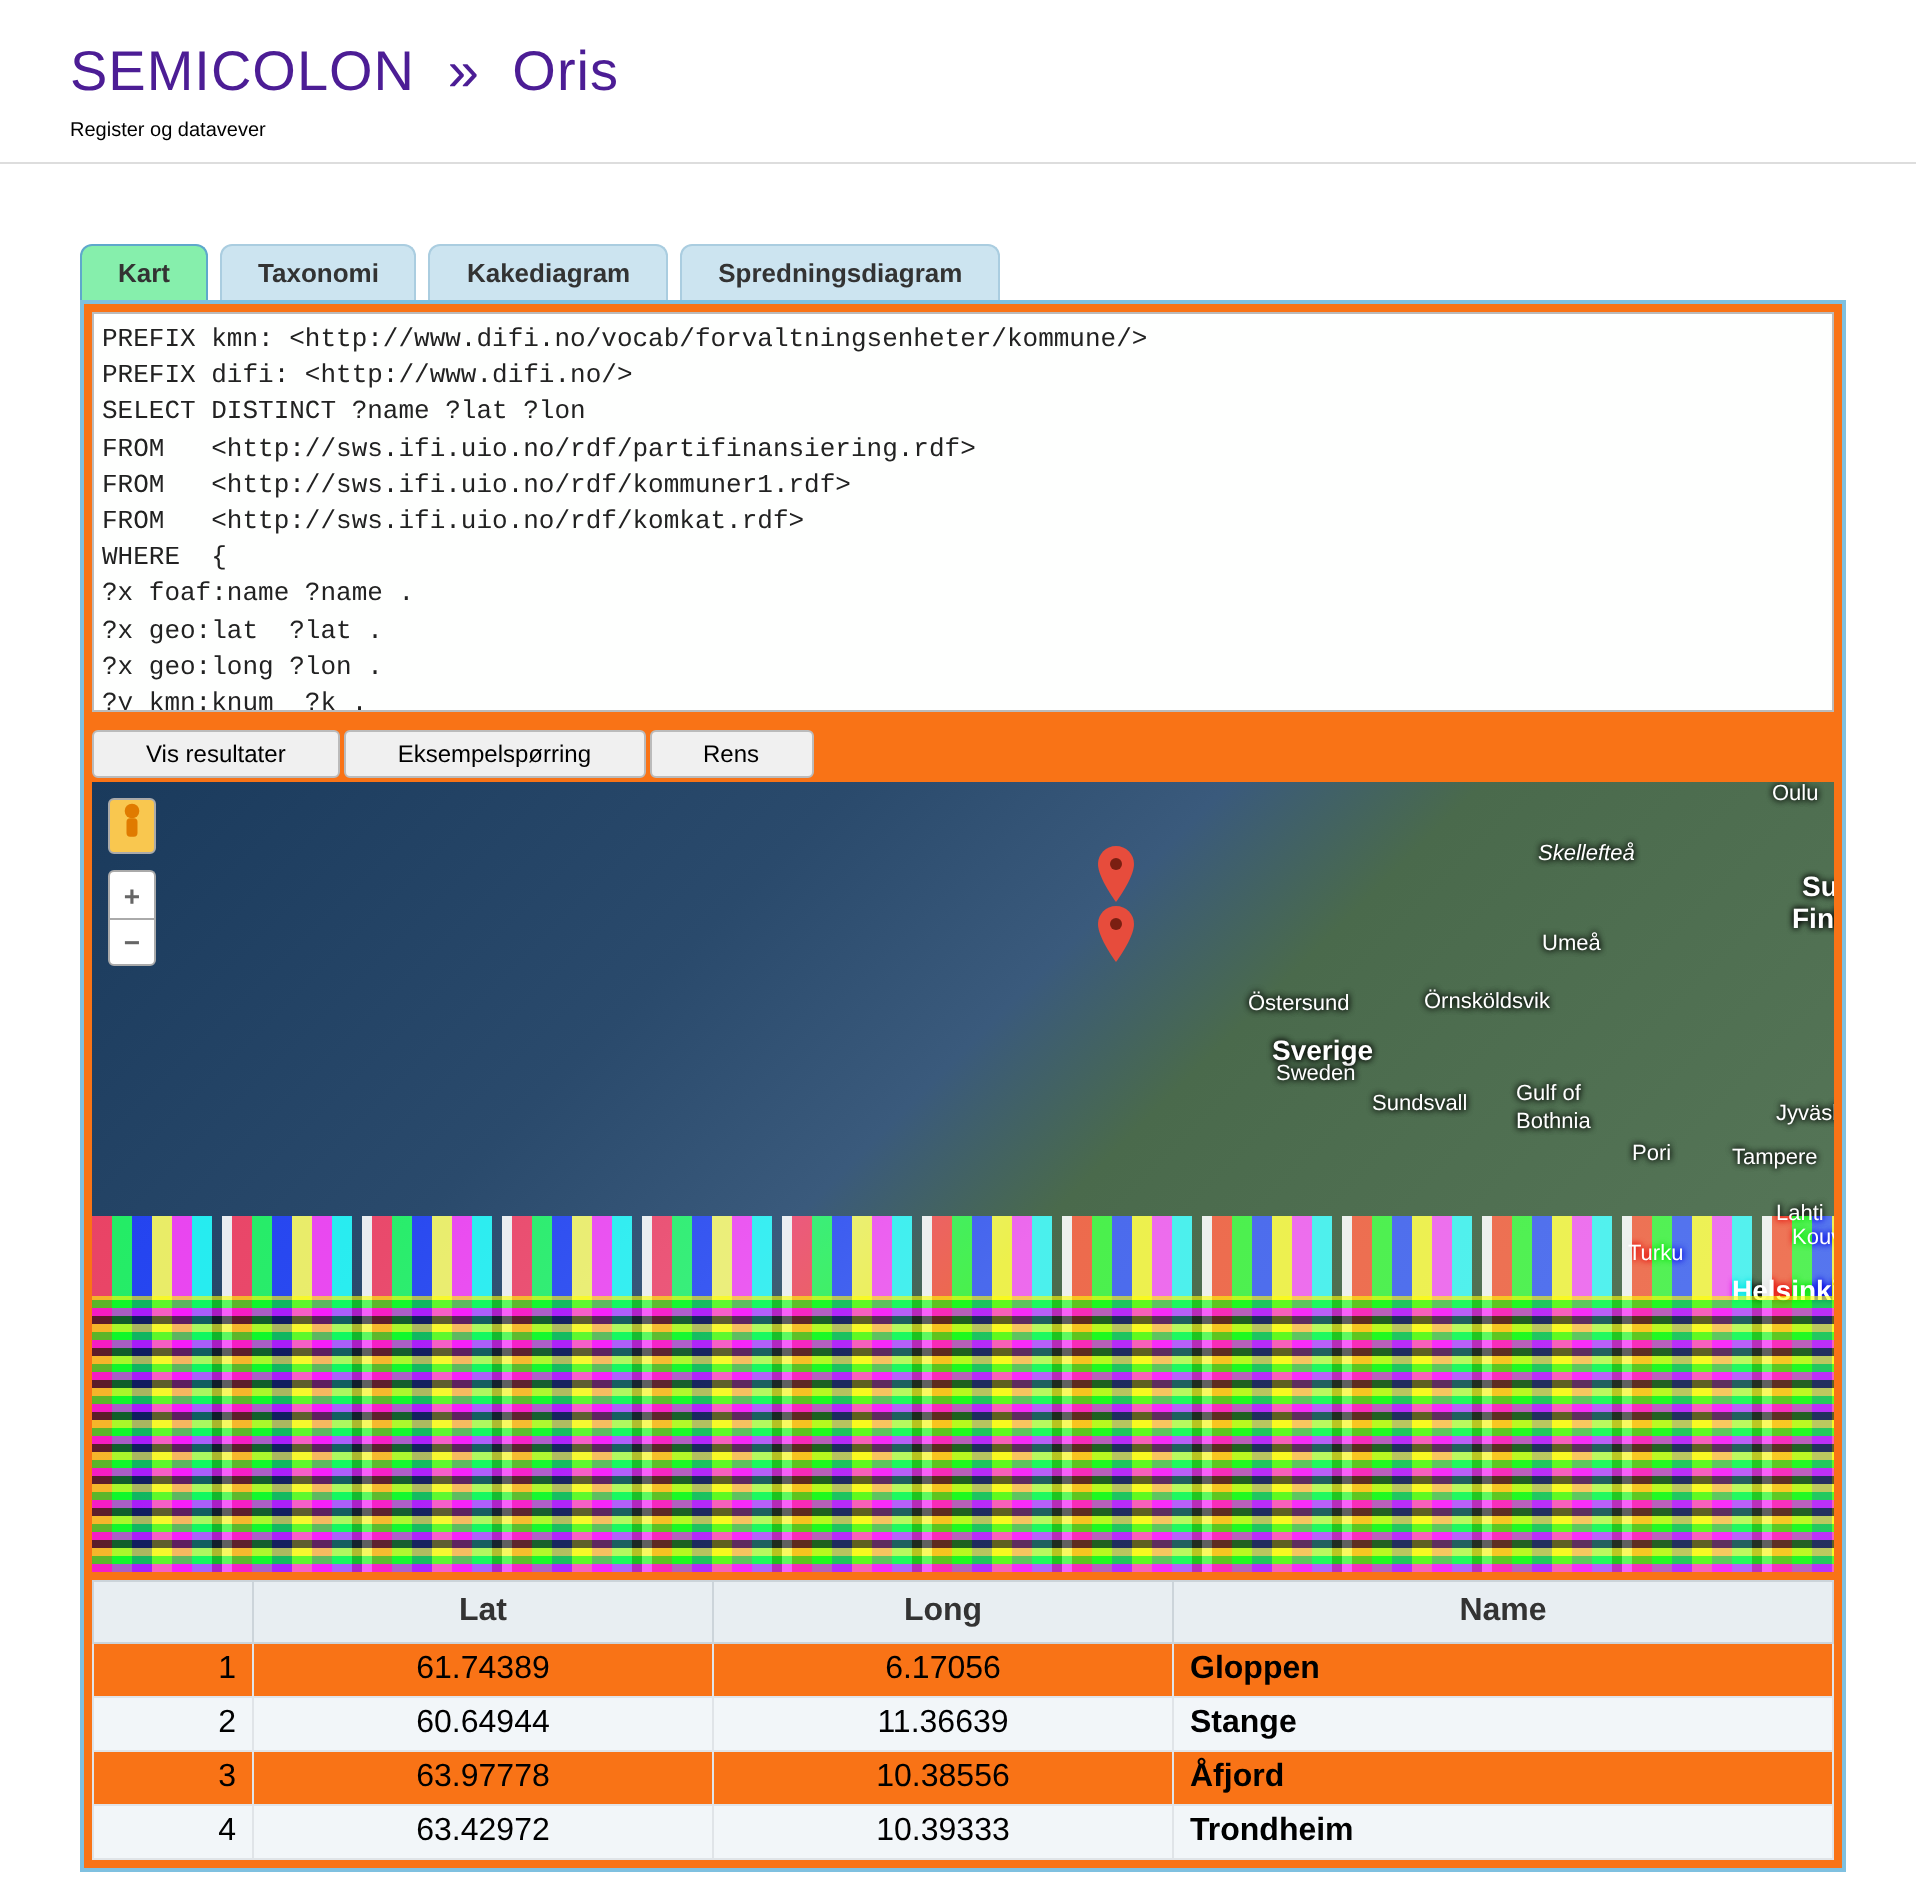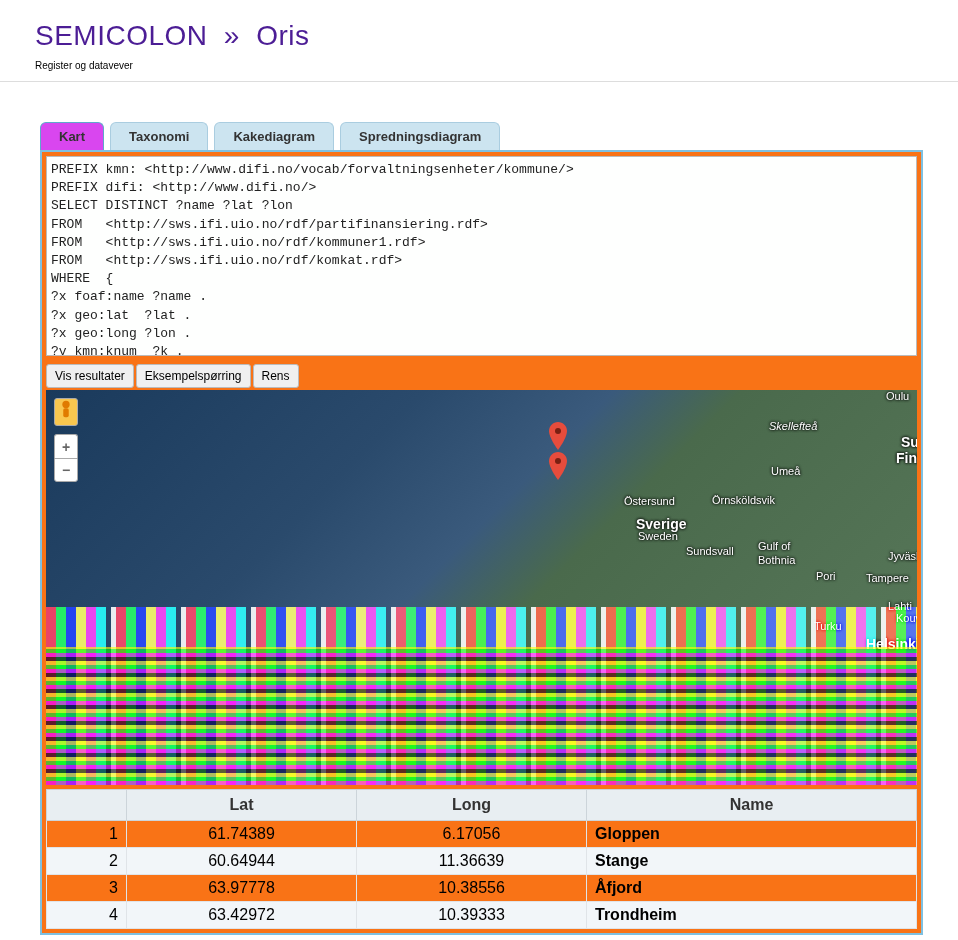--- a/index.html
+++ b/index.html
@@ -37,21 +37,21 @@
     border: 1px solid #aacde0;
     border-bottom: none;
     border-radius: 6px 6px 0 0;
     padding: 6px 18px;
     font-size: 13px;
     font-weight: bold;
     color: #333;
     cursor: pointer;
   }
   .tab.active {
-    background: #d946ef;
+    background: #86efac;
     border-color: #5fa8cc;
   }
   .panel {
     border: 2px solid #7fc0e0;
     background: #f97316;
     padding: 4px;
   }
   .query-box {
     width: 100%;
     height: 200px;
@@ -67,21 +67,21 @@
     color: #222;
   }
   .toolbar {
     margin-top: 4px;
     display: flex;
     gap: 0;
   }
   .toolbar button {
     background: #f0f0f0;
     border: 1px solid #bbb;
-    padding: 4px 8px;
+    padding: 4px 26px;
     font-size: 12px;
     cursor: pointer;
     border-radius: 3px;
     margin-right: 2px;
   }
   .map {
     width: 100%;
     height: 395px;
     position: relative;
     background: linear-gradient(135deg, #1a3a5c 0%, #2a4a6c 30%, #3a5a7c 45%, #4a6a4c 55%, #5a7a5c 100%);

